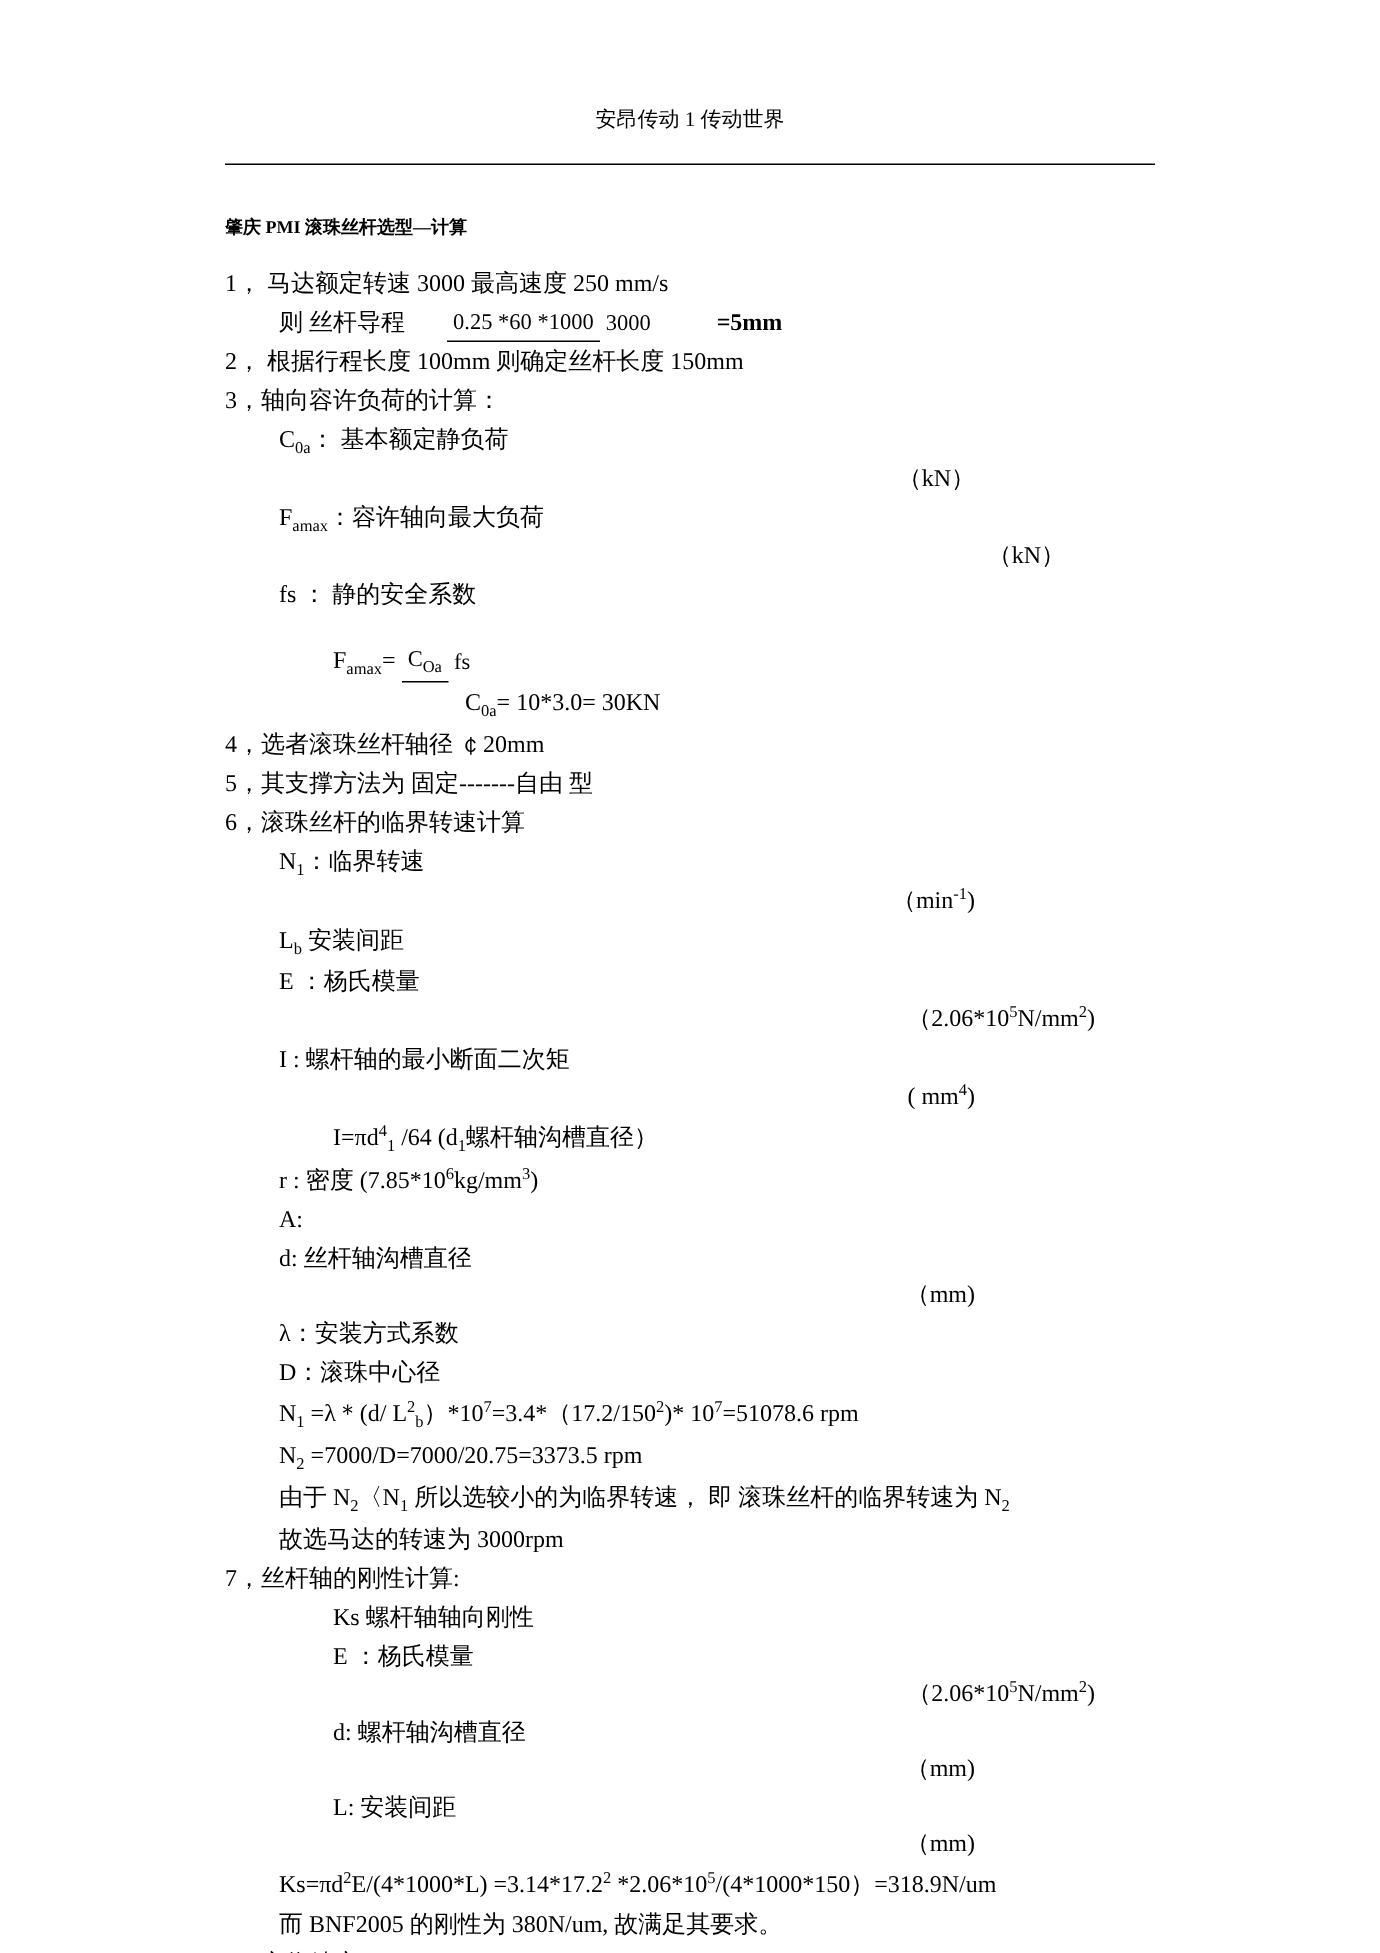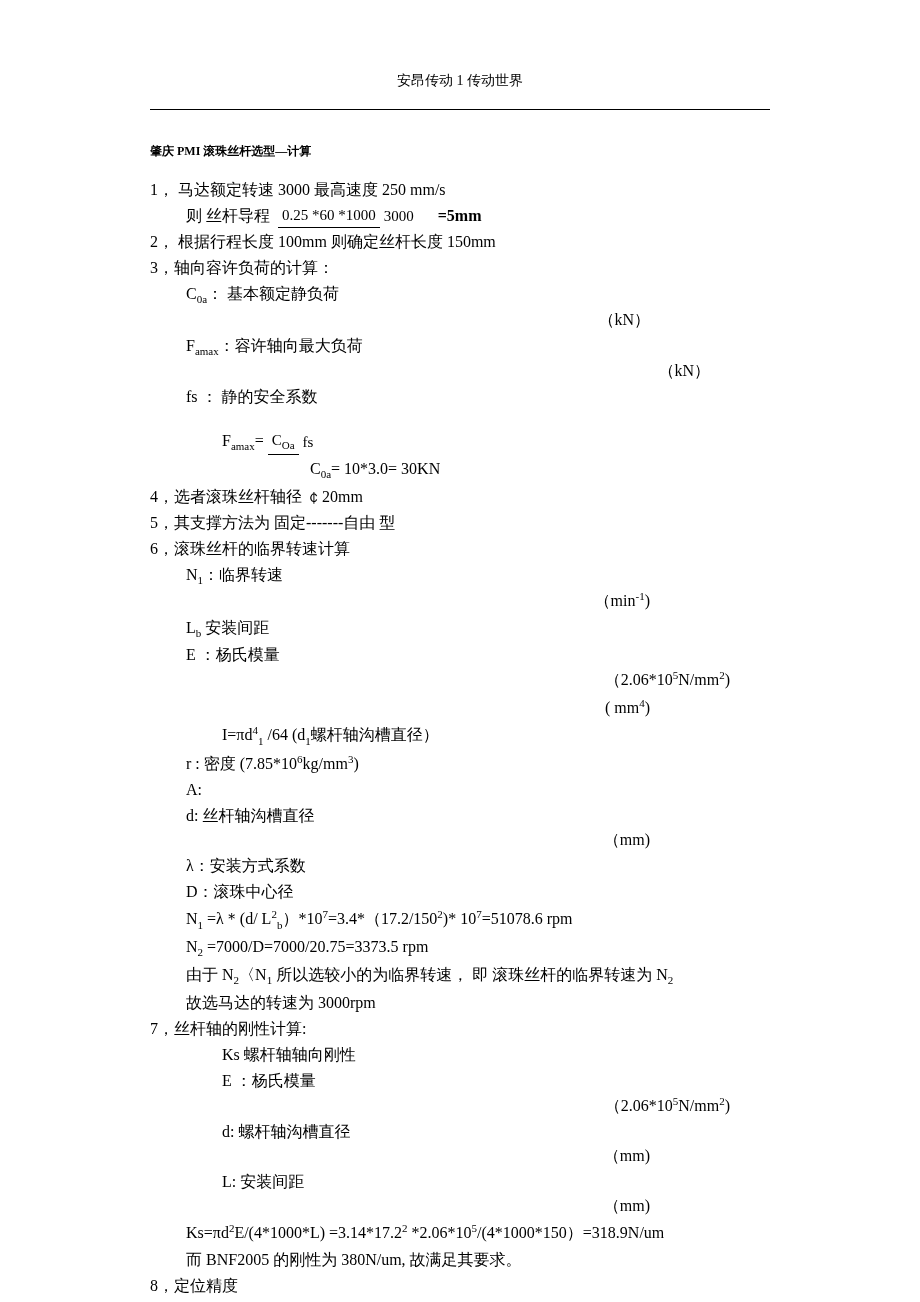--- a/index.html
+++ b/index.html
@@ -45,21 +45,21 @@
     .arial { font-family: Liberation Serif, serif; }
   </style>
 </head>
 <body>
 
 <div class="header">安昂传动 1 传动世界</div>
 
 <div class="title">肇庆 PMI 滚珠丝杆选型—计算</div>
 
 <div class="line">1， 马达额定转速  3000     最高速度  250 mm/s</div>
-<div class="line" style="display:flex;">
+<div class="line" style="display:flex;gap:20px;">
   <span style="padding-left:36px;">则  丝杆导程</span>
   <span style="margin-left:8px;" class="frac">
     <span class="num">0.25 *60 *1000</span>
     <span class="den">3000</span>
   </span>
   <span style="margin-left:20px;font-weight:bold;">=5mm</span>
 </div>
 
 <div class="line">2， 根据行程长度  100mm  则确定丝杆长度 150mm</div>
 
@@ -93,20 +93,21 @@
   <span class="right2"><span>（min</span><sup>-1</sup><span>)</span></span>
 </div>
 <div class="line indent1">
   <span>L</span><sub>b</sub><span>   安装间距</span>
 </div>
 <div class="line row indent1">
   <span>E  ：杨氏模量</span>
   <span class="right3"><span>（2.06*10</span><sup>5</sup><span>N/mm</span><sup>2</sup><span>)</span></span>
 </div>
 <div class="line row indent1">
+  <span>I :    螺杆轴的最小断面二次矩</span>
   <span class="right2"><span>( mm</span><sup>4</sup><span>)</span></span>
 </div>
 <div class="line indent2">
   <span>I=πd</span><sup>4</sup><sub>1</sub><span>  /64 (d</span><sub>1</sub><span>螺杆轴沟槽直径）</span>
 </div>
 <div class="line indent1">
   <span>r :  密度  (7.85*10</span><sup>6</sup><span>kg/mm</span><sup>3</sup><span>)</span>
 </div>
 <div class="line indent1">A:</div>
 <div class="line row indent1">

